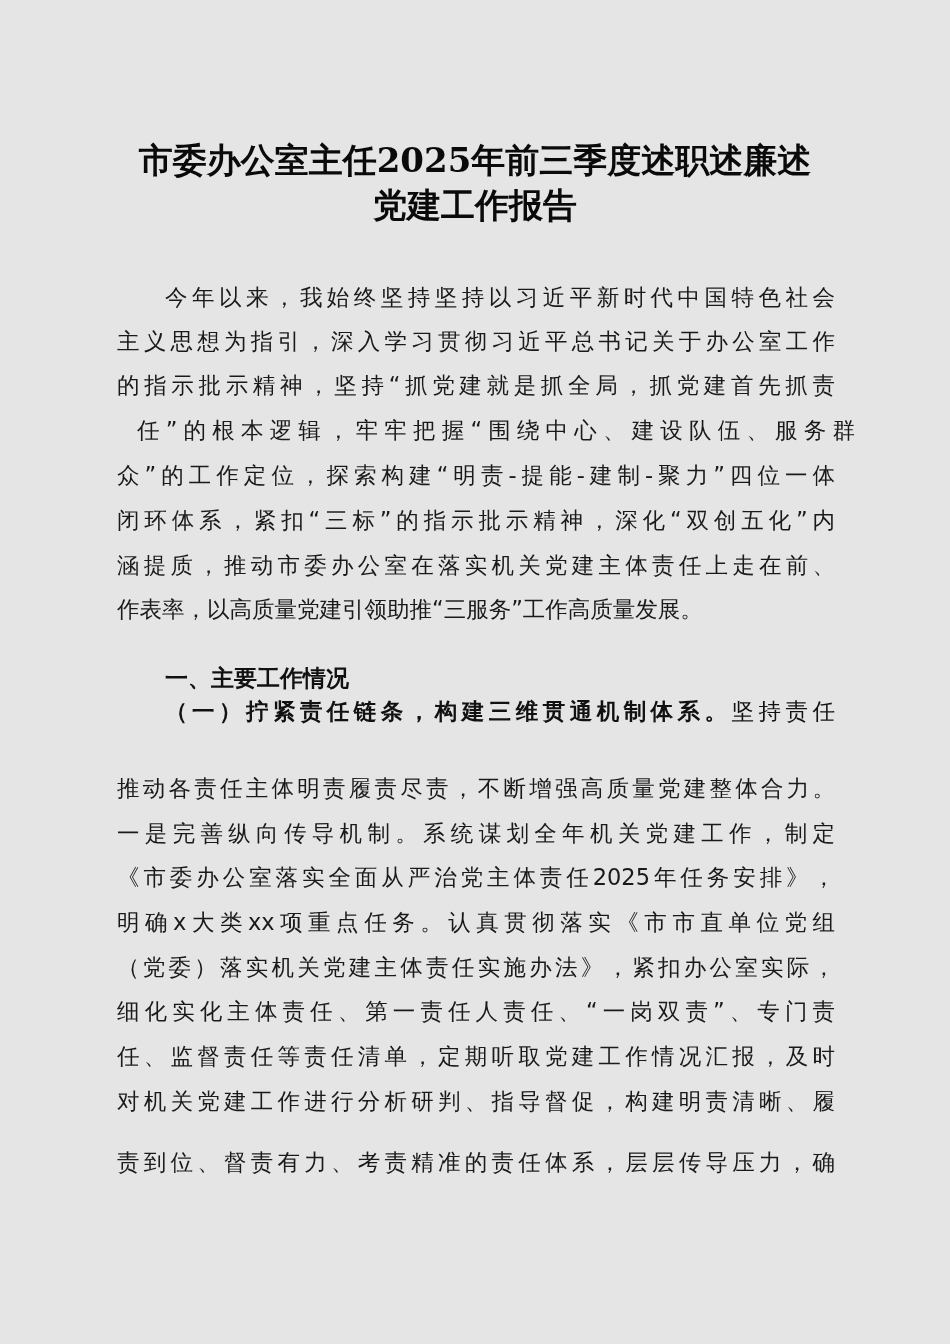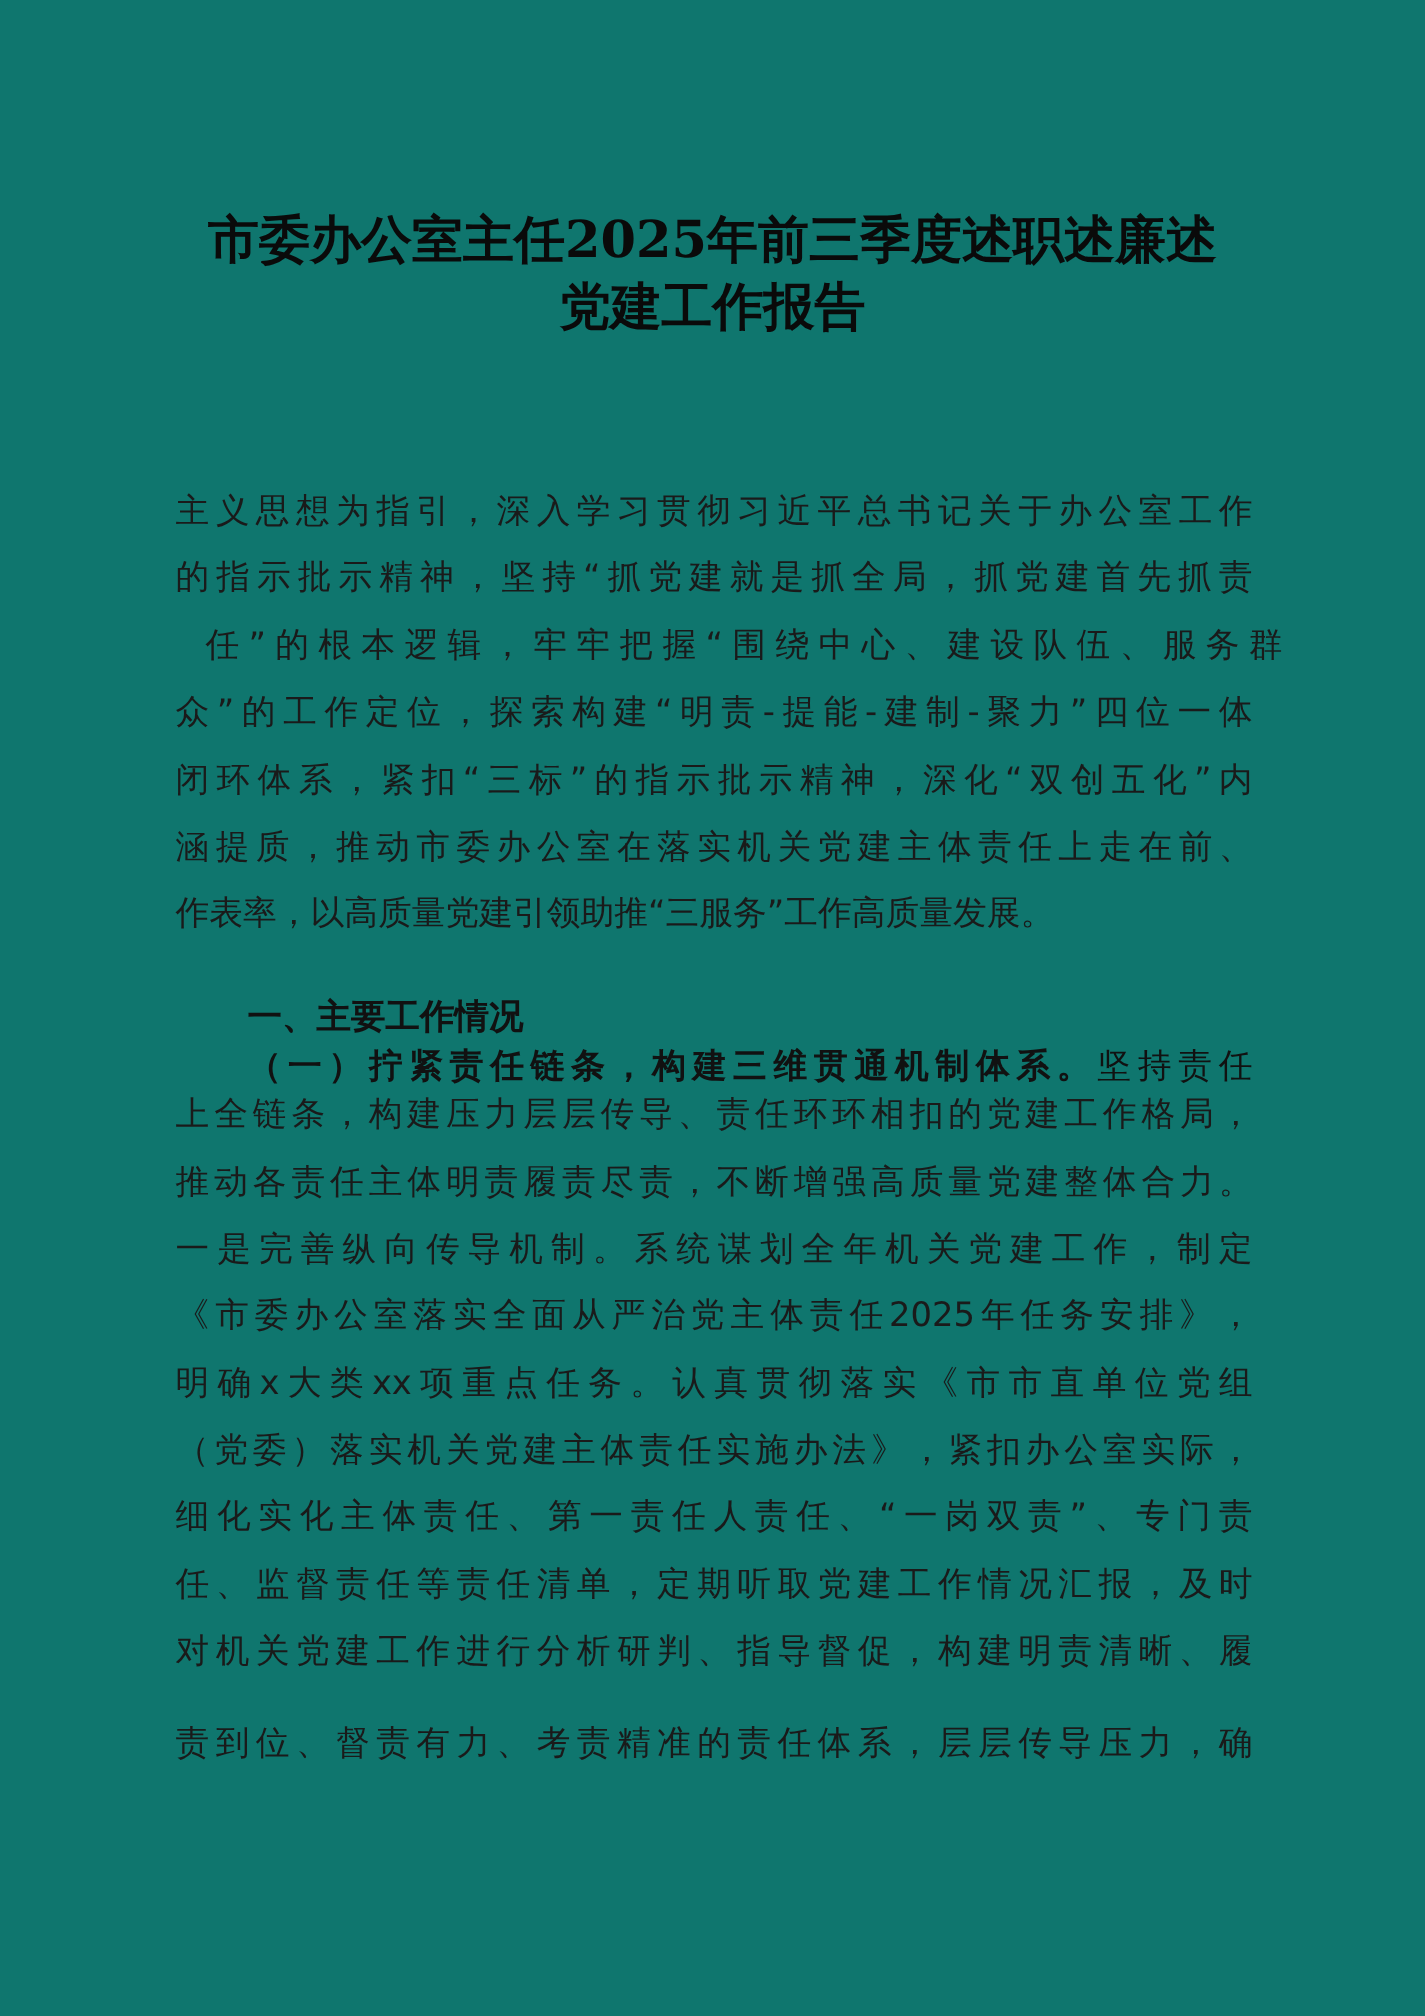--- a/index.html
+++ b/index.html
@@ -13,21 +13,21 @@
       position: relative;
       overflow: hidden;
       font-family: "DejaVu Serif", "Liberation Serif", serif;
       color: #111111;
     }
     .page {
       position: absolute;
       left: 0; top: 0;
       width: 950px;
       height: 1344px;
-      background: #0f766e;
+      background: #e5e5e5;
     }
     .title-line {
       position: absolute;
       left: 0;
       width: 950px;
       text-align: center;
       font-family: "DejaVu Serif", "Liberation Serif", serif;
       font-weight: bold;
       font-size: 34px;
       line-height: 40px;
@@ -82,35 +82,35 @@
     }
   </style>
 </head>
 <body>
 
 <div class="page">
 
   <div class="title-line" style="top:140px;">市委办公室主任2025年前三季度述职述廉述</div>
   <div class="title-line" style="top:185px;">党建工作报告</div>
 
+  <div class="line indent" style="top:282px;">今年以来，我始终坚持坚持以习近平新时代中国特色社会</div>
   <div class="line" style="top:326px;">主义思想为指引，深入学习贯彻习近平总书记关于办公室工作</div>
   <div class="line" style="top:370px;">的指示批示精神，坚持“抓党建就是抓全局，抓党建首先抓责</div>
   <div class="line" style="top:415px;margin-left:20px;">任”的根本逻辑，牢牢把握“围绕中心、建设队伍、服务群</div>
   <div class="line" style="top:460px;">众”的工作定位，探索构建“明责-提能-建制-聚力”四位一体</div>
   <div class="line" style="top:505px;">闭环体系，紧扣“三标”的指示批示精神，深化“双创五化”内</div>
   <div class="line" style="top:550px;">涵提质，推动市委办公室在落实机关党建主体责任上走在前、</div>
   <div class="line last" style="top:594px;">作表率，以高质量党建引领助推“三服务”工作高质量发展。</div>
 
   <div class="heading" style="top:639px;margin-top:24px;">一、主要工作情况</div>
 
   <div class="sub-lead" style="top:696px;">
     <span class="sub-title">（一）拧紧责任链条，构建三维贯通机制体系。</span><span>坚持责任</span>
   </div>
 
-  <div class="line" style="top:728px;">上全链条，构建压力层层传导、责任环环相扣的党建工作格局，</div>
   <div class="line" style="top:773px;">推动各责任主体明责履责尽责，不断增强高质量党建整体合力。</div>
   <div class="line" style="top:818px;">一是完善纵向传导机制。系统谋划全年机关党建工作，制定</div>
   <div class="line" style="top:862px;">《市委办公室落实全面从严治党主体责任2025年任务安排》，</div>
   <div class="line" style="top:907px;">明确x大类xx项重点任务。认真贯彻落实《市市直单位党组</div>
   <div class="line" style="top:952px;">（党委）落实机关党建主体责任实施办法》，紧扣办公室实际，</div>
   <div class="line" style="top:996px;">细化实化主体责任、第一责任人责任、“一岗双责”、专门责</div>
   <div class="line" style="top:1041px;">任、监督责任等责任清单，定期听取党建工作情况汇报，及时</div>
   <div class="line" style="top:1086px;">对机关党建工作进行分析研判、指导督促，构建明责清晰、履</div>
   <div class="line" style="top:1131px;margin-top:16px;">责到位、督责有力、考责精准的责任体系，层层传导压力，确</div>
 

